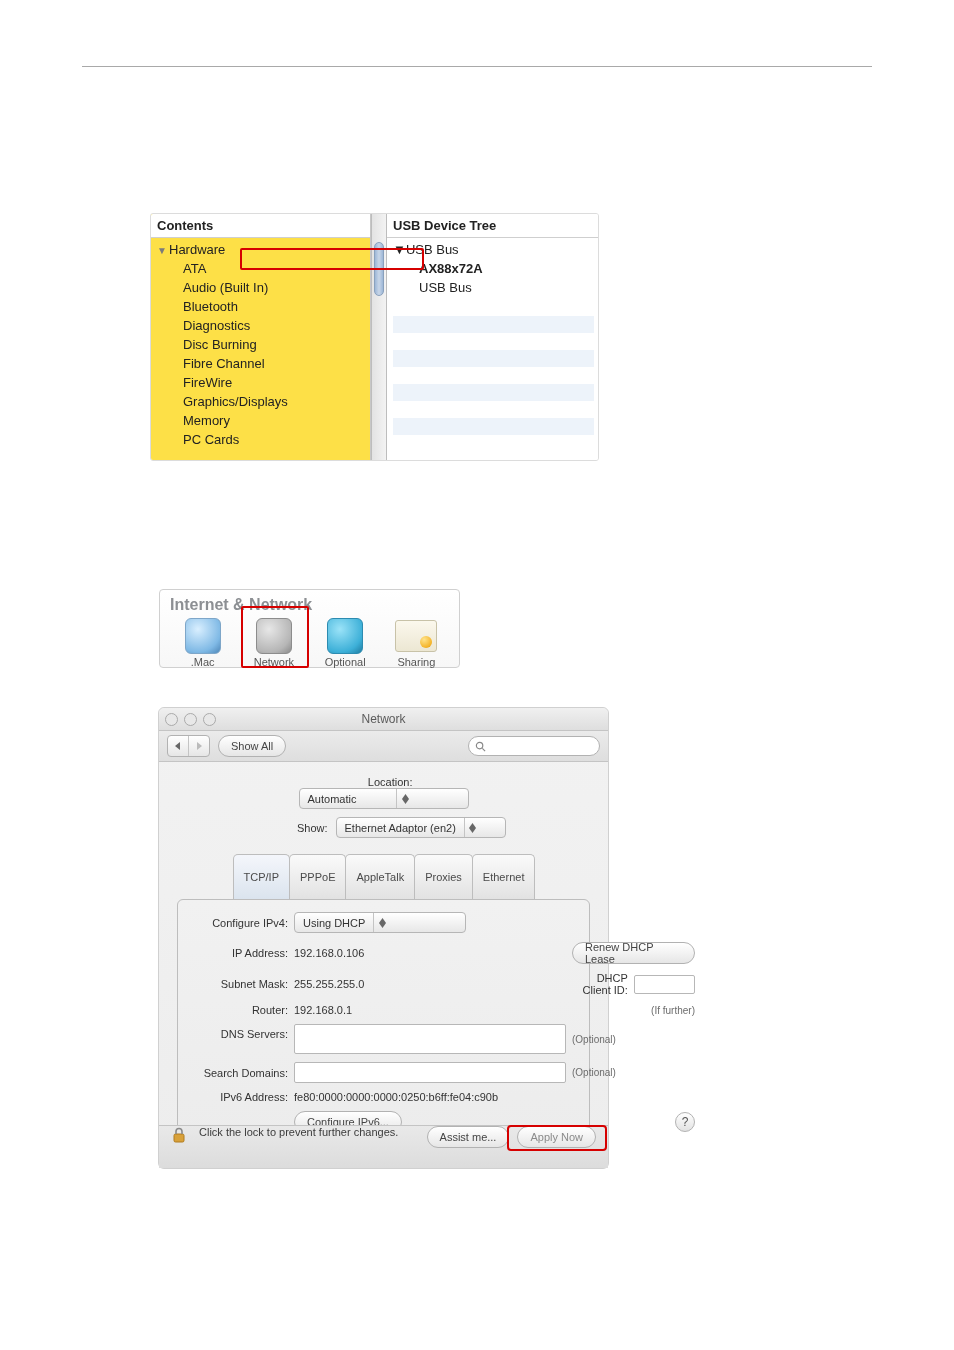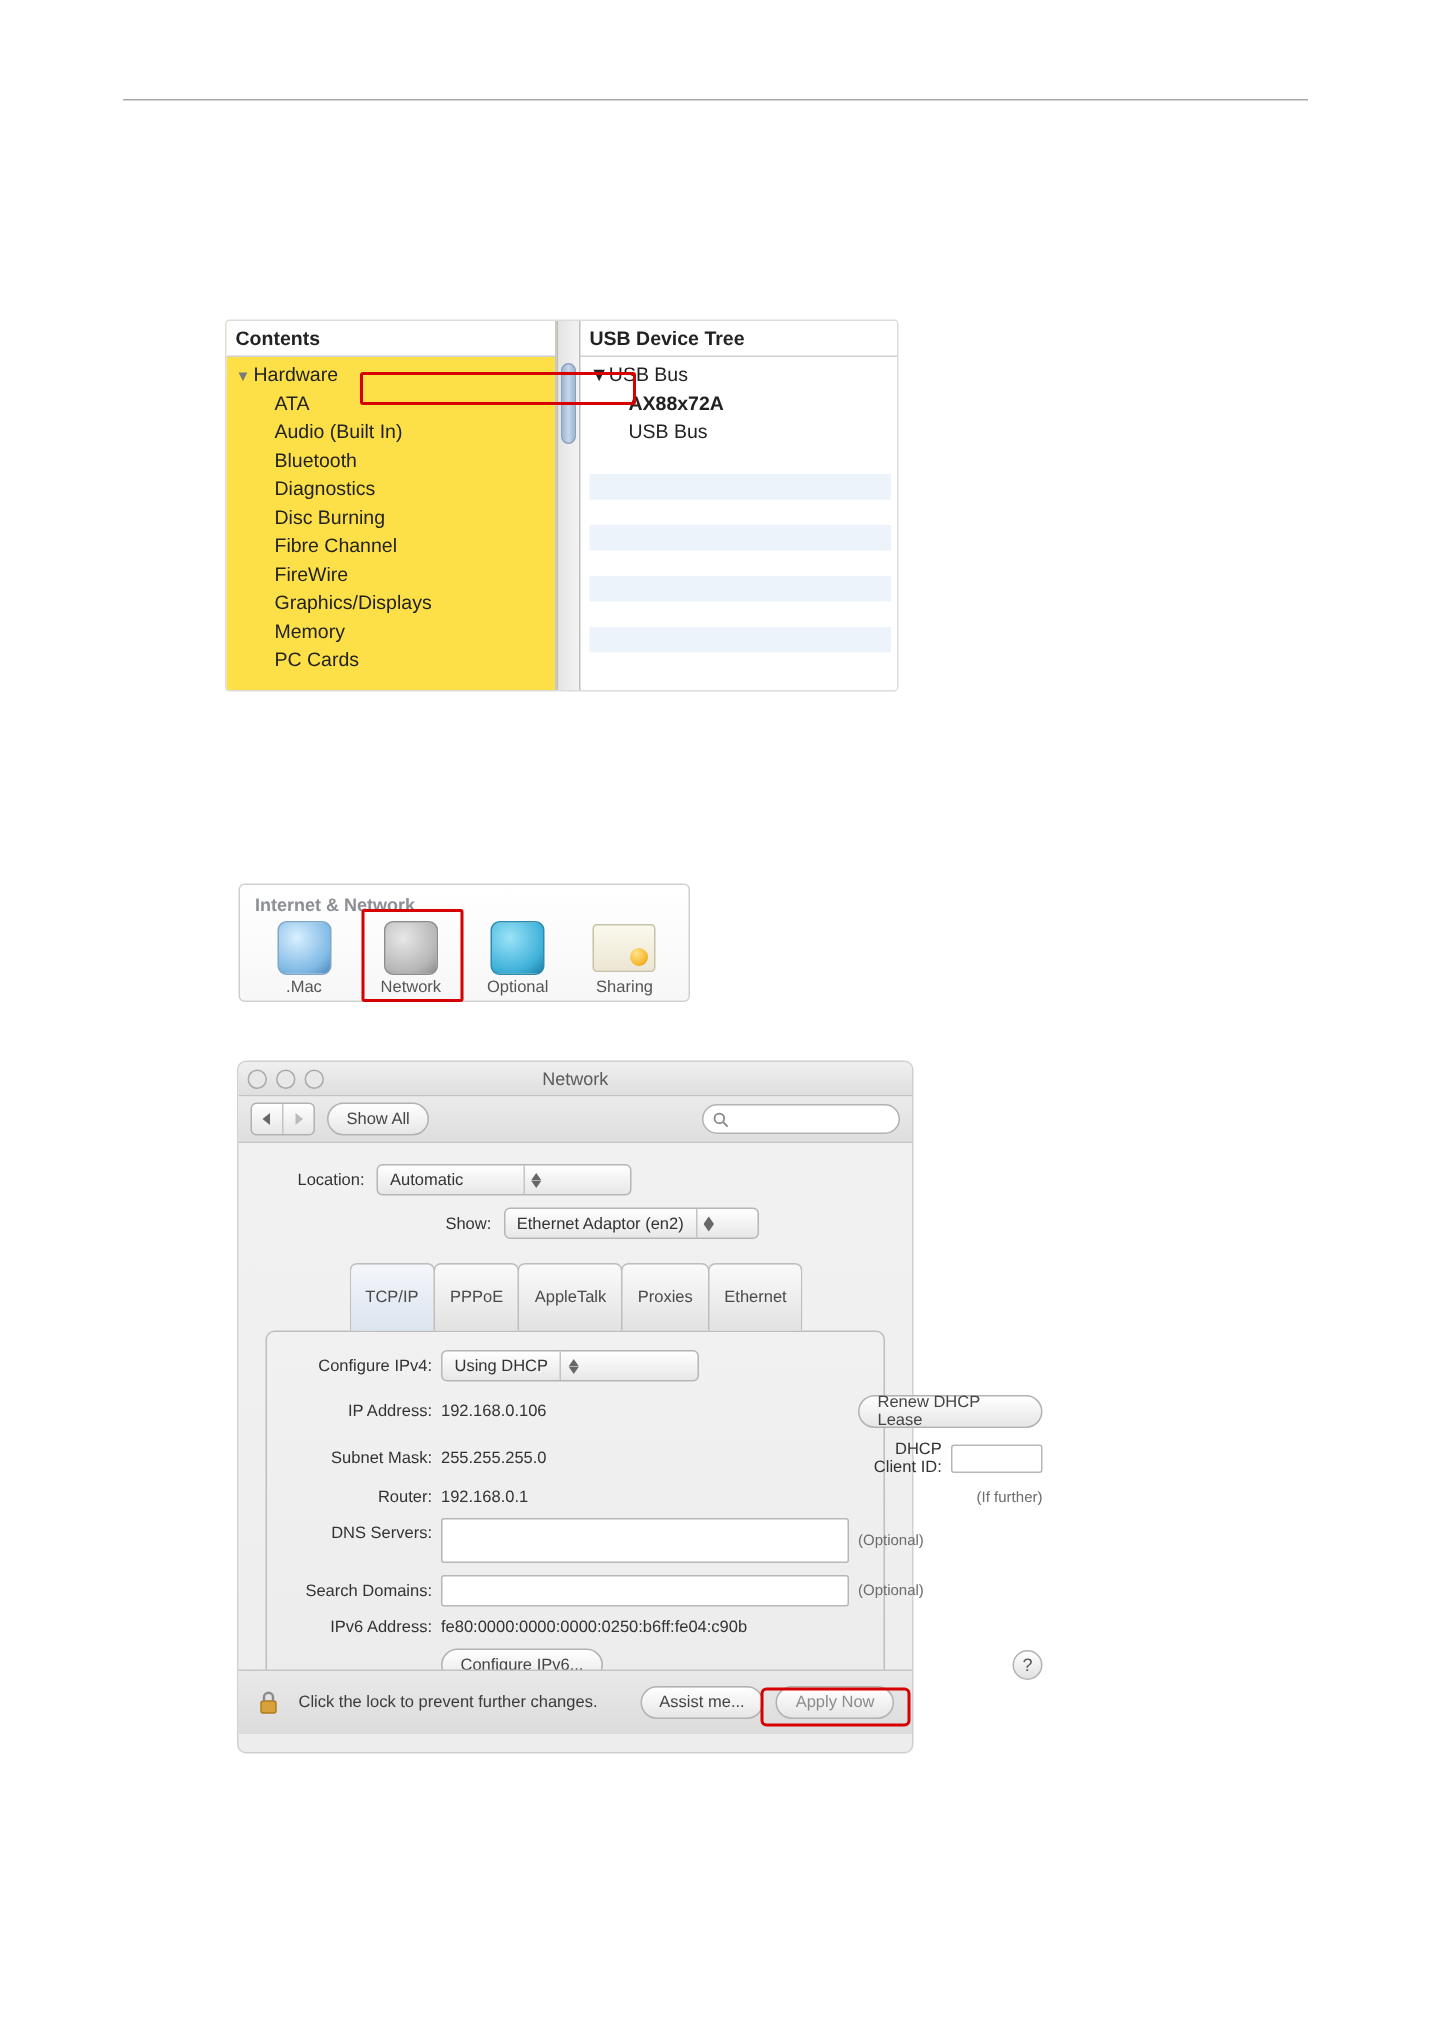--- a/index.html
+++ b/index.html
@@ -22,21 +22,21 @@
   .s1-right-list .lvl1 { padding: 2px 0 2px 0; }
   .s1-right-list .lvl2 { padding: 2px 0 2px 26px; }
   .s1-right-list .lvl2hl { padding: 2px 0 2px 26px; font-weight: bold; }
   .s1-stripes { margin-top: 2px; }
   .s1-stripes .row { height: 17px; }
   .s1-stripes .alt { background: #edf3fa; }
   .s1-redbox { position: absolute; left: 240px; top: 248px; width: 180px; height: 18px; border: 2px solid #d60000; border-radius: 2px; pointer-events: none; }
 
   
   .shot2 { position: absolute; left: 159px; top: 589px; width: 301px; height: 79px; border: 1px solid #d0d0d0; border-radius: 4px; box-sizing: border-box; padding: 6px 10px 8px; background: linear-gradient(#fff,#f7f7f7); }
-  .shot2 .title { font-weight: bold; color: #8c8f93; font-size: 12px; margin-bottom: 4px; }
+  .shot2 .title { font-weight: bold; color: #8c8f93; font-size: 16px; margin-bottom: 4px; }
   .shot2 .row { display: flex; gap: 6px; }
   .shot2 .item { width: 70px; text-align: center; }
   .shot2 .ic { width: 34px; height: 34px; margin: 0 auto 2px; border-radius: 6px; display: flex; align-items: center; justify-content: center; }
   .shot2 .lbl { font-size: 11px; color: #555; }
   .ic-mac { background: radial-gradient(circle at 35% 30%, #d9efff, #7fb9e5 70%, #4d86b8); border: 1px solid #7ea6c8; }
   .ic-net { background: radial-gradient(circle at 35% 30%, #e7e7e7, #b6b6b6 70%, #8a8a8a); border: 1px solid #8c8c8c; }
   .ic-qt  { background: radial-gradient(circle at 35% 30%, #9be3f8, #3db0d8 70%, #1e7ca1); border: 1px solid #2c8bb0; }
   .ic-shr { width: 40px; height: 30px; margin: 2px auto 4px; background: linear-gradient(#fbf8ed,#ece7d3); border: 1px solid #c8c2a8; border-radius: 3px; position: relative; }
   .ic-shr::after { content: ""; position: absolute; right: 4px; bottom: 3px; width: 12px; height: 12px; border-radius: 50%; background: radial-gradient(circle at 35% 30%, #ffe38a, #f4b327 70%, #c77f00); }
   .s2-redbox { position: absolute; left: 241px; top: 606px; width: 64px; height: 58px; border: 2px solid #d60000; border-radius: 2px; pointer-events: none; }
@@ -68,21 +68,21 @@
   .tabs .tab.active { background: linear-gradient(#f4f6fb,#dbe4ee); position: relative; z-index: 2; }
 
   .tcpip-panel { margin: 0 18px 0 18px; border: 1px solid #bdbdbd; border-radius: 6px; padding: 12px 14px 14px; background: linear-gradient(#f1f1f1,#ececec); }
 
   .grid { display: grid; grid-template-columns: 96px 1fr auto; row-gap: 8px; column-gap: 6px; align-items: center; font-size: 11px; }
   .grid .lab { text-align: right; color: #333; }
   .grid .val { color: #333; }
   .textbox { background: #fff; border: 1px solid #b7b7b7; border-radius: 2px; height: 28px; width: 270px; }
   .smalltextbox { background: #fff; border: 1px solid #b7b7b7; border-radius: 2px; height: 17px; width: 84px; }
 
-  .footer { position: absolute; left: 0; right: 0; bottom: 12px; height: 42px; background: linear-gradient(#e9e9e9,#dcdcdc); border-top: 1px solid #c4c4c4; display: flex; align-items: center; padding: 0 12px; gap: 8px; }
+  .footer { position: absolute; left: 0; right: 0; bottom: 0; height: 42px; background: linear-gradient(#e9e9e9,#dcdcdc); border-top: 1px solid #c4c4c4; display: flex; padding: 0 12px; gap: 8px; }
   .lockicon { width: 16px; height: 18px; }
   .footer .msg { font-size: 11px; color: #3b3b3b; margin-left: 4px; }
   .footer .spacer { margin-left: auto; }
   .helpcircle { width: 18px; height: 18px; border-radius: 50%; background: linear-gradient(#fff,#e2e2e2); border: 1px solid #b2b2b2; display: flex; align-items: center; justify-content: center; font-size: 12px; color: #555; }
 
   .s3-redbox { position: absolute; left: 507px; top: 1125px; width: 96px; height: 22px; border: 2px solid #d60000; border-radius: 4px; pointer-events: none; }
 
   .hint { font-size: 10px; color: #6c6c6c; }
 </style>
 </head>
@@ -185,21 +185,21 @@
     <div class="search">
       <svg viewBox="0 0 12 12">
             <circle cx="5" cy="5" r="3.5" fill="none" stroke="#888" stroke-width="1.3"></circle>
             <line x1="8" y1="8" x2="11" y2="11" stroke="#888" stroke-width="1.3"></line>
           </svg>
       <span></span>
     </div>
   </div>
 
   <div style="padding:14px 18px 6px;">
-    <div class="labelrow" style="justify-content:flex-start; margin-bottom:8px;">
+    <div class="labelrow" style="justify-content:center; margin-bottom:8px;flex-direction:column;">
       <div class="lab" style="width:66px;">Location:</div>
       <div class="popup" style="width:168px;gap:32px;">
         <div class="txt">Automatic</div>
         <div class="arrs">
           <svg viewBox="0 0 7 5">
                 <polygon points="0,5 7,5 3.5,0"></polygon>
               </svg>
           <svg viewBox="0 0 7 5">
                 <polygon points="0,0 7,0 3.5,5"></polygon>
               </svg>

